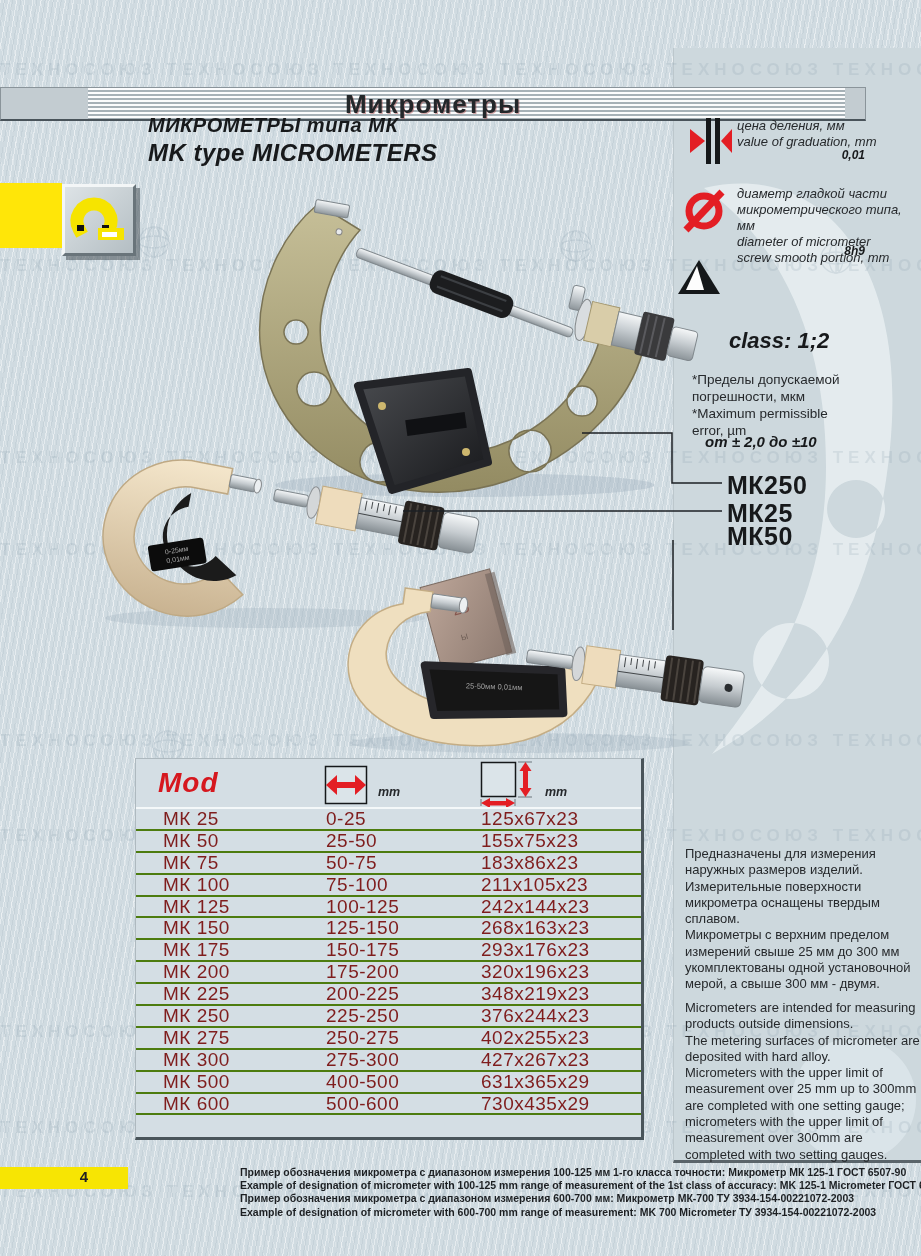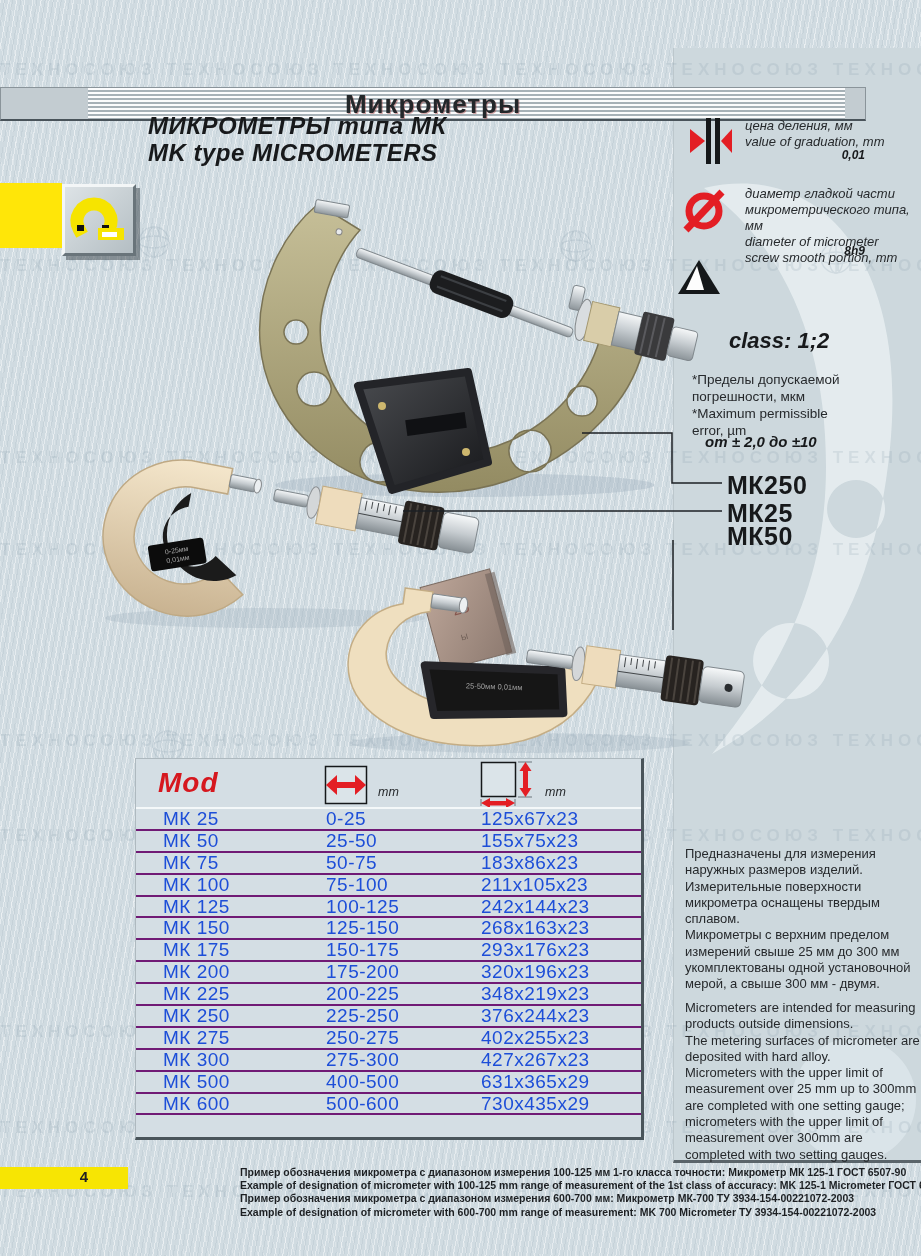--- a/index.html
+++ b/index.html
@@ -24,45 +24,45 @@
   #header-bar{left:0; top:63px; width:864px; height:31px; z-index:6;
     border:1px solid #8a949a; border-bottom:2px solid #49535a;
     background:
       linear-gradient(90deg,#c3ccd1 0 87px, rgba(0,0,0,0) 87px),
       linear-gradient(270deg,#c3ccd1 0 20px, rgba(0,0,0,0) 20px),
       repeating-linear-gradient(180deg,#fbfcfd 0 2px,#a6b1b7 2px 4px); margin-top: 24px;}
   #header-title{position:absolute; left:0; top:1px; width:100%; text-align:center;
     font-size:26px; font-weight:bold; color:#23272a; text-shadow:1px 1px 0 rgba(160,40,40,.4); letter-spacing:1px;}
   
   #intro{left:148px; top:112px; z-index:6; font-weight:bold; font-style:italic; color:#17191b;}
-  #intro .t1{font-size:24px; line-height:27px; letter-spacing:.5px;}
+  #intro .t1{font-size:20px; line-height:27px; letter-spacing:.5px;}
   #intro .t2{font-size:24px; line-height:27px; letter-spacing:.5px;}
   
   #yellow-strip{left:0; top:183px; width:62px; height:65px; background:#ffe608; z-index:6;}
   #logo-box{left:62px; top:184px; width:68px; height:66px; z-index:6;
     background:linear-gradient(135deg,#dde3e6,#b4bec3);
     border-top:3px solid #f3f6f7; border-left:3px solid #f3f6f7;
     border-right:3px solid #69747a; border-bottom:3px solid #69747a;
     box-shadow:4px 4px 0 rgba(55,65,72,.5);}
   
   .spec-icon{z-index:6;}
-  .spec-text{z-index:6; font-style:italic; font-size:13px; line-height:16px; color:#26292c; white-space:pre-line;margin-left:8px;}
+  .spec-text{z-index:6; font-style:italic; font-size:13px; line-height:16px; color:#26292c; white-space:pre-line;}
   .spec-value{z-index:6; font-style:italic; font-weight:bold; font-size:12px; color:#17191b; text-align:right; width:175px;}
   #class-line{left:729px; top:328px; z-index:6; font-size:22px; font-weight:bold; font-style:italic; color:#17191b;}
   #error-note{left:692px; top:371px; z-index:6; font-size:13.5px; line-height:17px; color:#26292c; white-space:pre-line;}
   #error-value{left:705px; top:433px; z-index:6; font-size:15px; font-weight:bold; font-style:italic; color:#17191b;}
   .model-label{left:727px; z-index:6; font-size:25px; font-weight:bold; color:#17191b; letter-spacing:.5px;text-align:center;}
   
   #spec-table{left:135px; top:758px; width:505px; height:378px; z-index:6;
     background:#d4dee4; border-right:3px solid #49545a; border-bottom:3px solid #49545a;
     border-top:1px solid #aeb9bf; border-left:1px solid #aeb9bf;}
   #table-header{position:relative; height:48px; border-bottom:2px solid #f4f8f9;}
   #col-model-h{position:absolute; left:22px; top:8px; font-size:28px; font-weight:bold; font-style:italic; color:#d6171e; letter-spacing:1px;}
-  .unit{position:absolute; font-size:12.5px; font-weight:normal; font-style:italic; color:#26292c;}
-  .trow{position:relative; height:19.9px; border-bottom:2px solid #701a75; font-size:19px; color:#1d4ed8;text-align:center;}
+  .unit{position:absolute; font-size:12.5px; font-weight:bold; font-style:italic; color:#26292c;}
+  .trow{position:relative; height:19.9px; border-bottom:2px solid #4d7c0f; font-size:19px; color:#7f1d1d;text-align:center;}
   .trow span{position:absolute; top:-1px; white-space:nowrap; letter-spacing:.5px;}
   .trow .c1{left:27px;} .trow .c2{left:190px;} .trow .c3{left:345px;}
   
   .descr{left:679px; width:238px; z-index:6; font-size:13px; line-height:16.3px; color:#26292c; white-space:pre-line;margin-left:6px;}
   
   #page-box{left:0; top:1167px; width:128px; height:21px; background:#f7e503; z-index:6;
     font-size:15px; font-weight:bold; color:#222; text-align:center; padding-top:1px;}
   #page-box span{padding-left:40px;}
   #footer-lines{left:240px; top:1166px; width:670px; z-index:6;
     font-size:10.5px; font-weight:bold; line-height:13.2px; color:#1c1f22; white-space:nowrap;}

